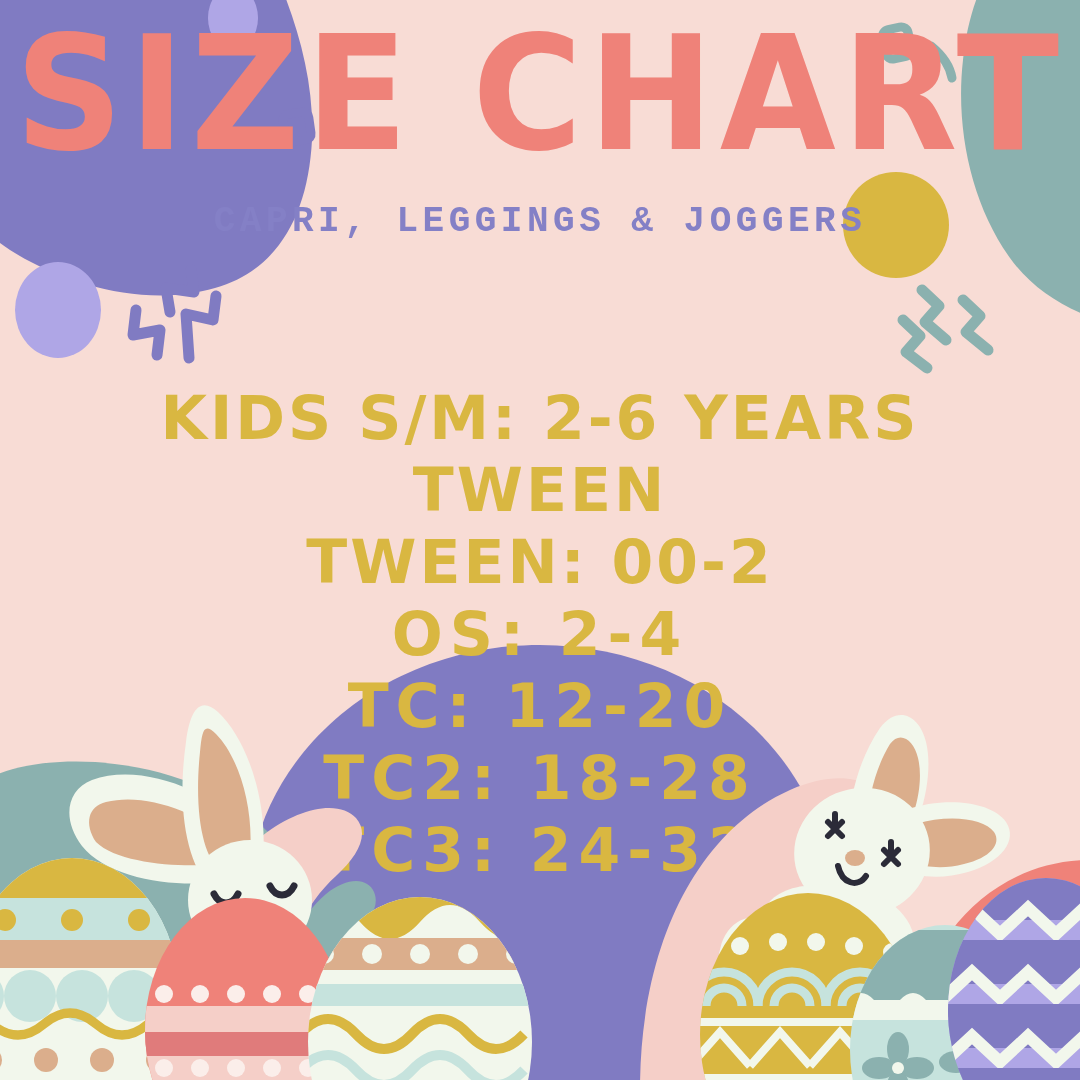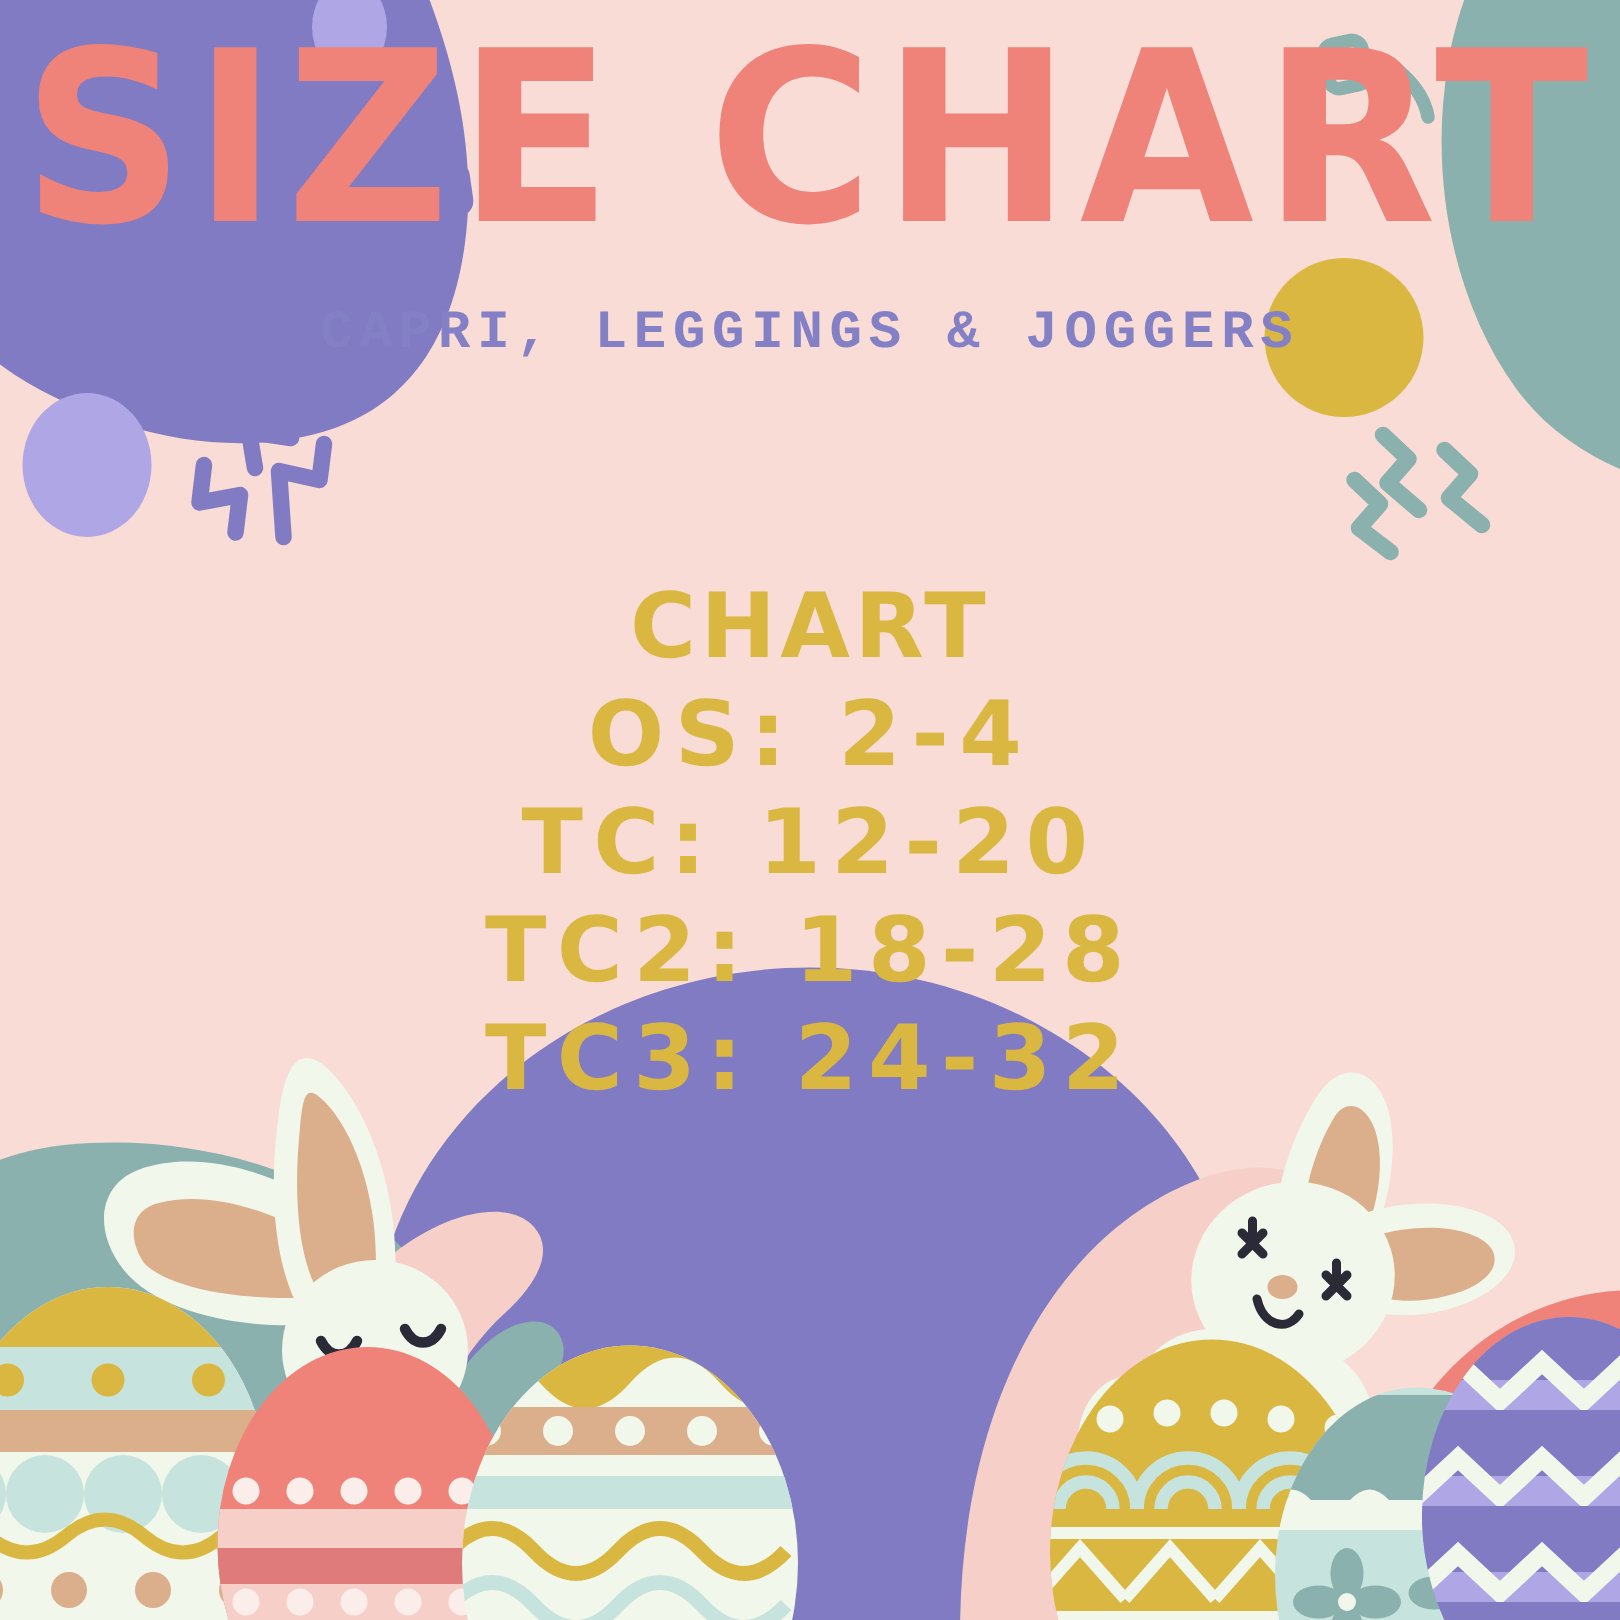--- a/index.html
+++ b/index.html
@@ -102,21 +102,23 @@
              L 320,1090
              C 275,1055 248,995 248,905
              C 248,760 380,645 540,645 Z"></path>
   </svg>
 
   <div id="title">SIZE CHART</div>
 
   <div id="subtitle">CAPRI, LEGGINGS &amp; JOGGERS</div>
 
   <div id="sizelist">
-    <span class="sline">CHART</span>
+    <span class="sline">KIDS S/M: 2-6 YEARS</span>
+    <span class="sline">TWEEN</span>
+    <span class="sline">TWEEN: 00-2</span>
     <span class="sline wide">OS:  2-4</span>
     <span class="sline wide">TC:  12-20</span>
     <span class="sline wide">TC2:  18-28</span>
     <span class="sline wide">TC3:  24-32</span>
   </div>
 
   <svg class="svglayer" width="1080" height="1080" viewBox="0 0 1080 1080" style="z-index:60;">
 
     <defs>
       <clipPath id="clipEggA">

